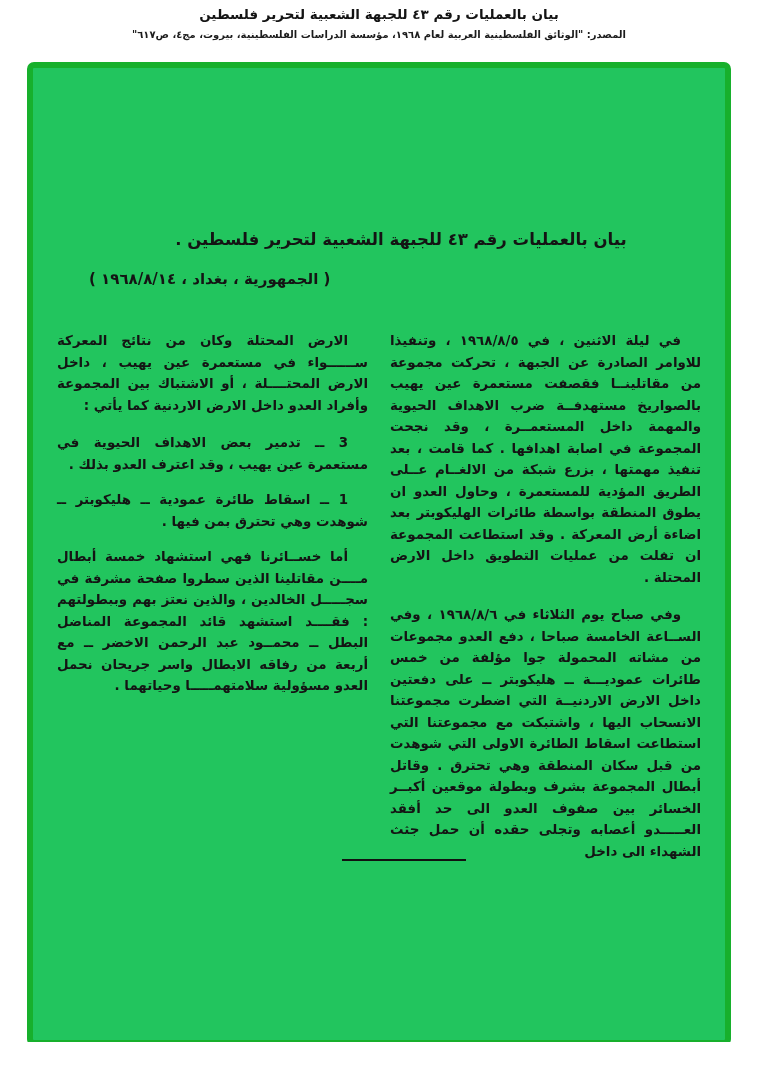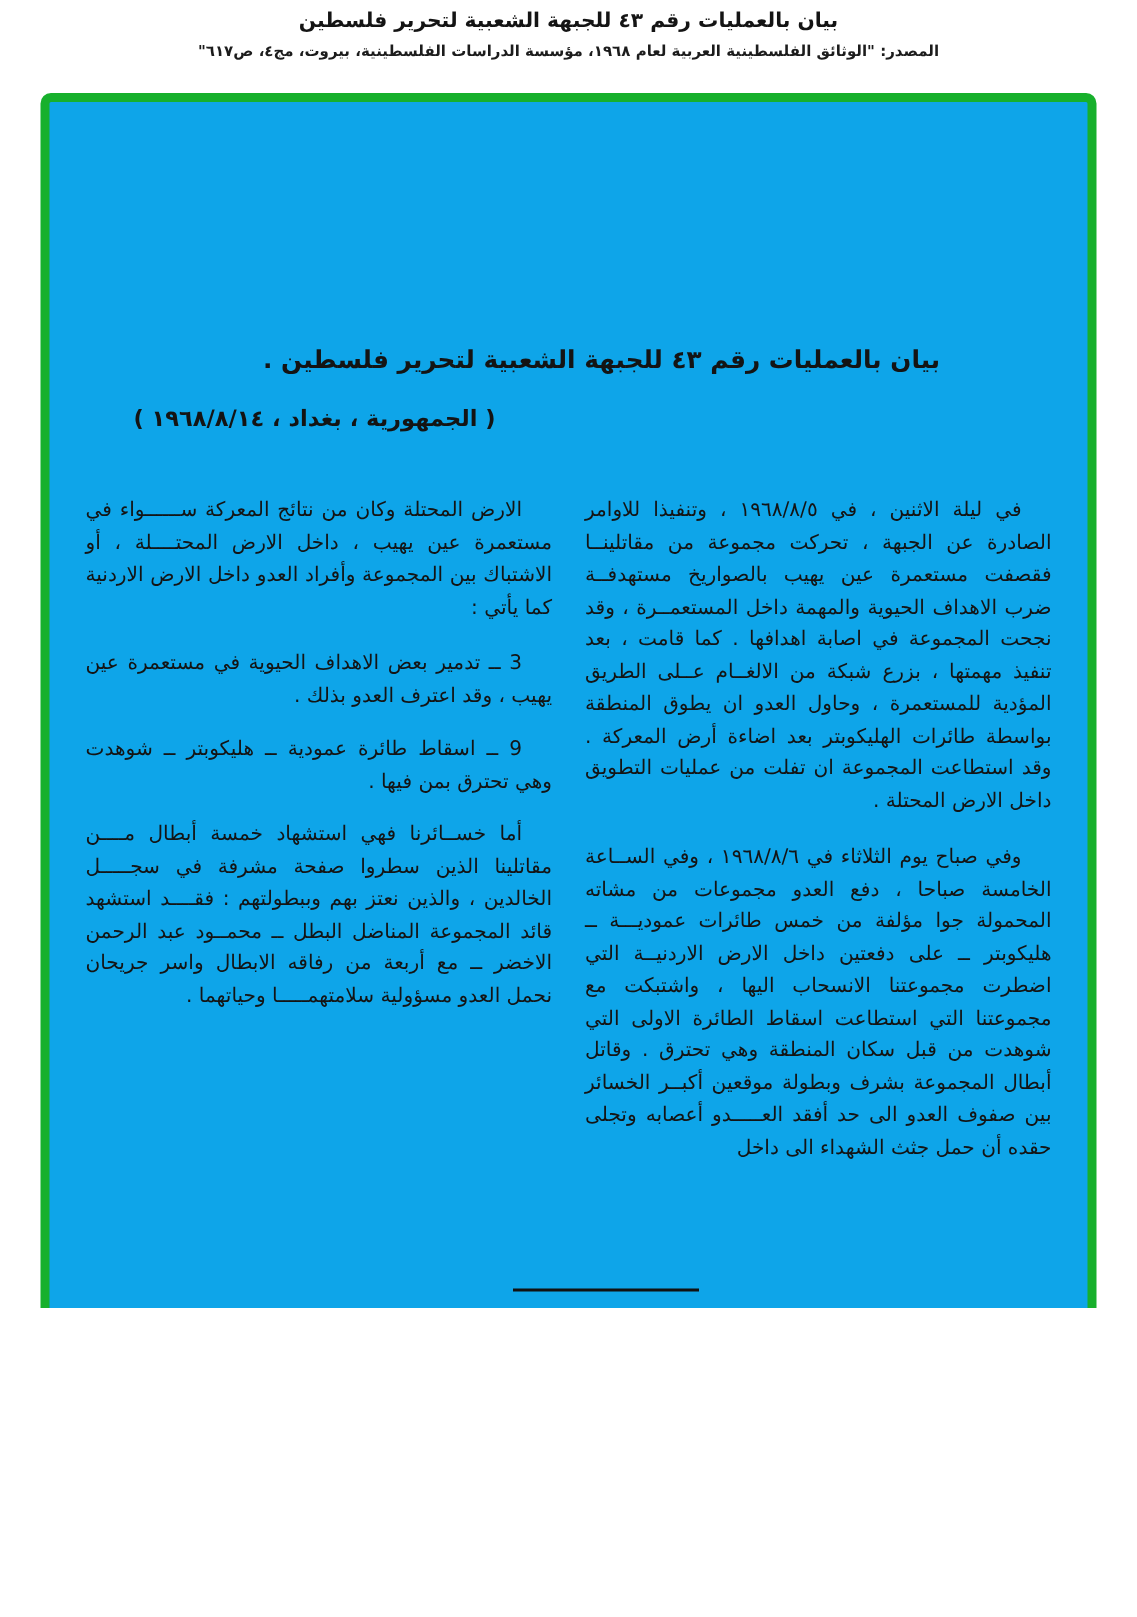--- a/index.html
+++ b/index.html
@@ -1,18 +1,18 @@
 <!DOCTYPE html>
 <html lang="ar"><head>
 <meta charset="utf-8">
 <style>
   html,body{margin:0;padding:0;background:#ffffff;}
   .page{
     position:relative;
-    width:758px;height:872px;
+    width:758px;height:1042px;
     background:#ffffff;
     color:#141414;
     font-family:"DejaVu Sans", sans-serif;
     overflow:hidden;
   }
   
   .page-header{
     position:absolute;top:6px;left:0;width:100%;
     direction:rtl;text-align:center;
   }
@@ -22,21 +22,21 @@
   .header-source{
     margin-top:7px;font-size:10px;font-weight:bold;color:#1c1c1c;
   }
   
   .document-frame{
     position:absolute;left:27px;top:62px;
     width:704px;height:984px;
     box-sizing:border-box;
     border:6px solid #17b02c;
     border-radius:7px;
-    background:#0ea5e9;
+    background:#22c55e;
     padding-left:44px;
   }
   
   .doc-title{
     position:absolute;top:162px;left:0;right:0;
     direction:rtl;text-align:center;
     transform:translateX(22px);
     font-size:16.5px;font-weight:bold;
     white-space:nowrap;
   }
@@ -46,21 +46,21 @@
     font-size:15px;font-weight:bold;
     white-space:nowrap;
   }
   
   .doc-columns{
     position:absolute;top:262px;left:24px;right:24px;
     direction:rtl;
     display:flex;gap:22px;
     font-size:13.4px;line-height:21.5px;
   }
-  .doc-column{flex:1 1 0;min-width:0;}
+  .doc-column{flex:1 1 0;min-width:0;font-weight:bold;}
   .doc-column p{
     margin:0 0 16px 0;
     text-align:justify;
     text-indent:20px;
   }
   .doc-column p.numbered-item{margin-bottom:14px;}
   
   .footnote-rule{
     position:absolute;left:309px;top:791px;
     width:124px;height:2px;background:#111111;
@@ -85,21 +85,21 @@
     <div class="doc-columns">
 
       <div class="doc-column">
         <p>في ليلة الاثنين ، في ١٩٦٨/٨/٥ ، وتنفيذا للاوامر الصادرة عن الجبهة ، تحركت مجموعة من مقاتلينــا فقصفت مستعمرة عين يهيب بالصواريخ مستهدفــة ضرب الاهداف الحيوية والمهمة داخل المستعمــرة ، وقد نجحت المجموعة في اصابة اهدافها . كما قامت ، بعد تنفيذ مهمتها ، بزرع شبكة من الالغــام عــلى الطريق المؤدية للمستعمرة ، وحاول العدو ان يطوق المنطقة بواسطة طائرات الهليكوبتر بعد اضاءة أرض المعركة . وقد استطاعت المجموعة ان تفلت من عمليات التطويق داخل الارض المحتلة .</p>
         <p>وفي صباح يوم الثلاثاء في ١٩٦٨/٨/٦ ، وفي الســاعة الخامسة صباحا ، دفع العدو مجموعات من مشاته المحمولة جوا مؤلفة من خمس طائرات عموديـــة ــ هليكوبتر ــ على دفعتين داخل الارض الاردنيــة التي اضطرت مجموعتنا الانسحاب اليها ، واشتبكت مع مجموعتنا التي استطاعت اسقاط الطائرة الاولى التي شوهدت من قبل سكان المنطقة وهي تحترق . وقاتل أبطال المجموعة بشرف وبطولة موقعين أكبــر الخسائر بين صفوف العدو الى حد أفقد العـــــدو أعصابه وتجلى حقده أن حمل جثث الشهداء الى داخل</p>
       </div>
 
       <div class="doc-column">
         <p>الارض المحتلة وكان من نتائج المعركة ســــــواء في مستعمرة عين يهيب ، داخل الارض المحتــــلة ، أو الاشتباك بين المجموعة وأفراد العدو داخل الارض الاردنية كما يأتي :</p>
         <p class="numbered-item">3 ــ تدمير بعض الاهداف الحيوية في مستعمرة عين يهيب ، وقد اعترف العدو بذلك .</p>
-        <p class="numbered-item">9 ــ اسقاط طائرة عمودية ــ هليكوبتر ــ شوهدت وهي تحترق بمن فيها .</p>
+        <p class="numbered-item">1 ــ اسقاط طائرة عمودية ــ هليكوبتر ــ شوهدت وهي تحترق بمن فيها .</p>
         <p>أما خســائرنا فهي استشهاد خمسة أبطال مــــن مقاتلينا الذين سطروا صفحة مشرفة في سجـــــل الخالدين ، والذين نعتز بهم وببطولتهم : فقــــد استشهد قائد المجموعة المناضل البطل ــ محمــود عبد الرحمن الاخضر ــ مع أربعة من رفاقه الابطال واسر جريحان نحمل العدو مسؤولية سلامتهمـــــا وحياتهما .</p>
       </div>
 
     </div>
 
     <div class="footnote-rule"></div>
 
   </div>
 
 </div>

